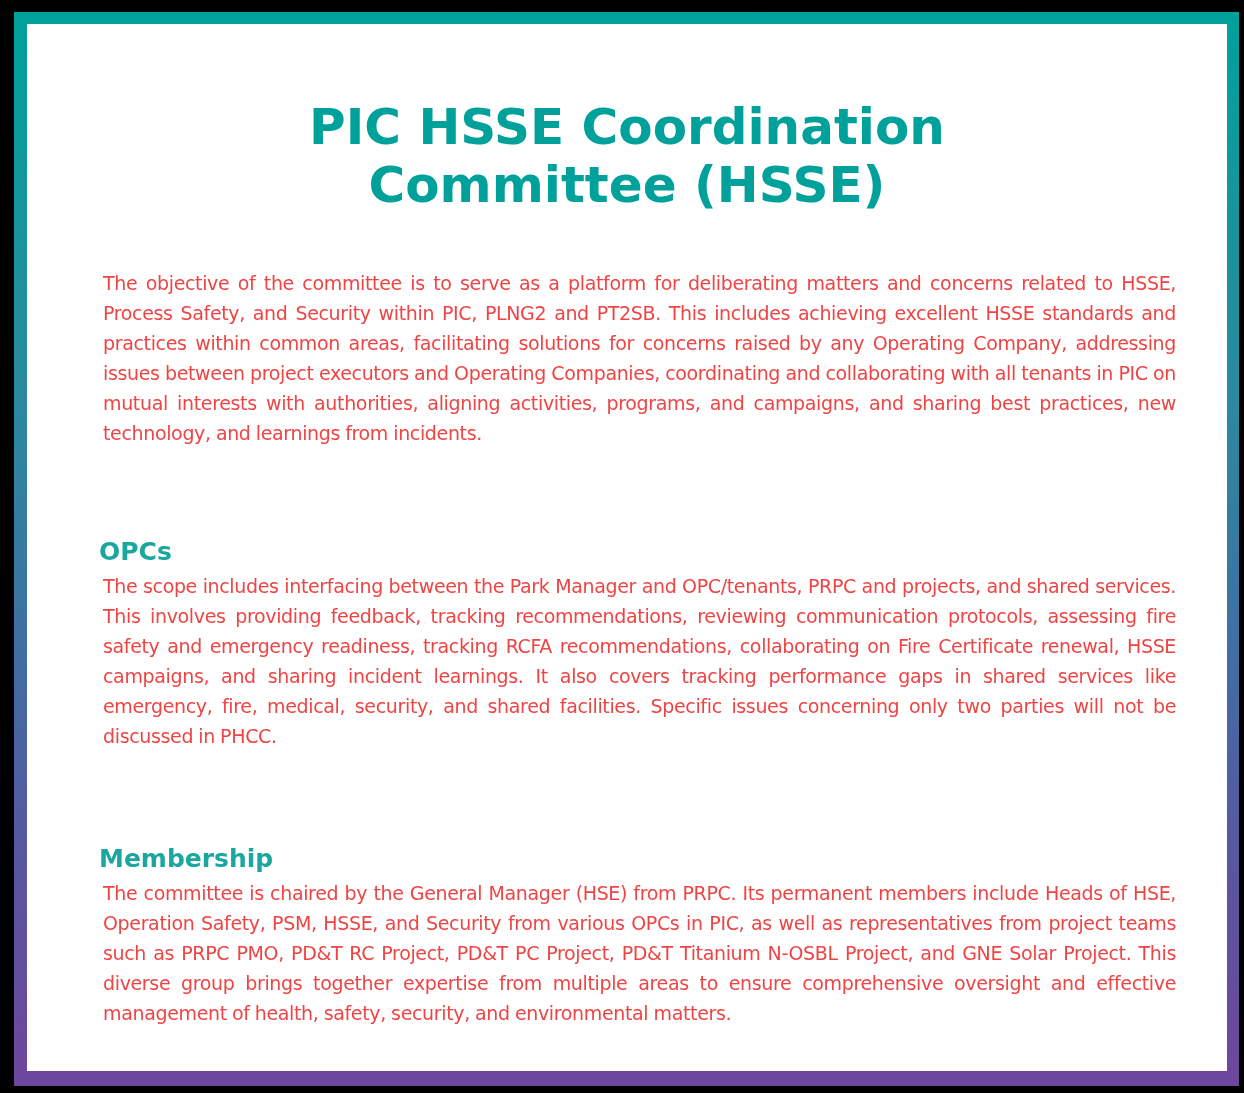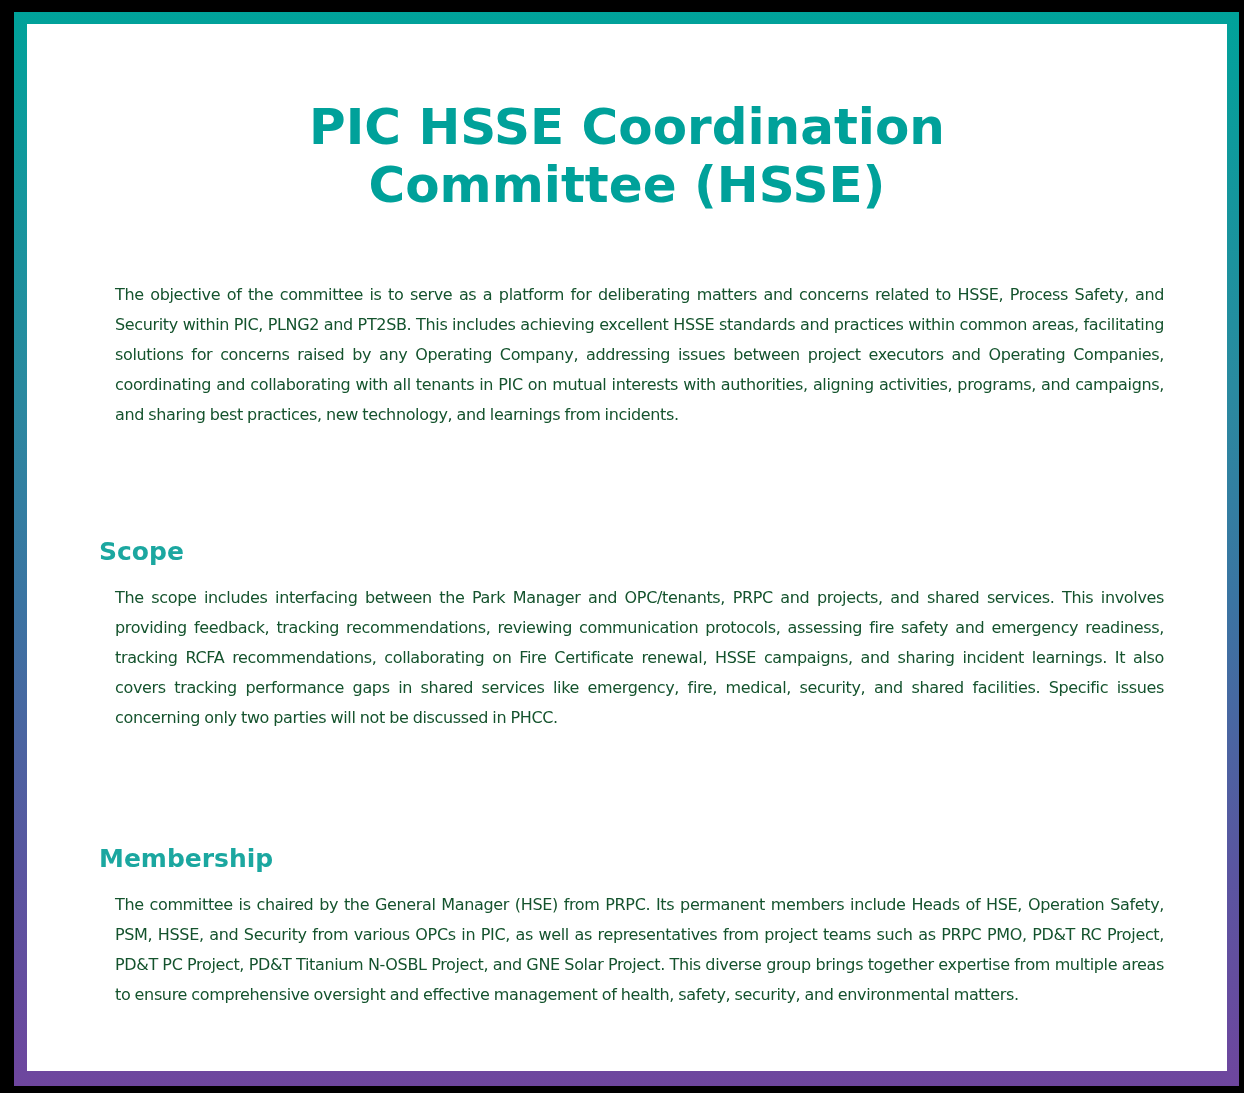--- a/index.html
+++ b/index.html
@@ -14,40 +14,40 @@
   .card {
     position: absolute; left: 13px; top: 12px; width: 1200px; height: 1047px; background: #fff;
   }
   .title {
     position: absolute; left: 0; right: 0; top: 74px; text-align: center;
     color: #00A19A; font-weight: bold; font-size: 50px; line-height: 58px; letter-spacing: 0px;
   }
   .section { position: absolute; left: 72px; width: 1081px; }
   .heading { color: #1BA7A0; font-size: 25px; line-height: 30px; margin: 0; }
   .body {
-    color: #14532d; font-size: 16px; line-height: 30px; text-align: justify; margin: 16px;
+    color: #ef4444; font-size: 19px; line-height: 30px; text-align: justify; margin: 4px;
     letter-spacing: -0.35px; word-spacing: -0.5px;
   }
 </style>
 </head>
 <body>
 
 <div class="frame">
   <div class="card">
     <div class="title">
       <div>PIC HSSE Coordination</div>
       <div>Committee (HSSE)</div>
     </div>
 
     <div class="section" style="top:240px;">
       <p class="body">The objective of the committee is to serve as a platform for deliberating matters and concerns related to HSSE, Process Safety, and Security within PIC, PLNG2 and PT2SB. This includes achieving excellent HSSE standards and practices within common areas, facilitating solutions for concerns raised by any Operating Company, addressing issues between project executors and Operating Companies, coordinating and collaborating with all tenants in PIC on mutual interests with authorities, aligning activities, programs, and campaigns, and sharing best practices, new technology, and learnings from incidents.</p>
     </div>
 
     <div class="section" style="top:513px;">
-      <h2 class="heading">Scope</h2>
+      <h2 class="heading">OPCs</h2>
       <p class="body">The scope includes interfacing between the Park Manager and OPC/tenants, PRPC and projects, and shared services. This involves providing feedback, tracking recommendations, reviewing communication protocols, assessing fire safety and emergency readiness, tracking RCFA recommendations, collaborating on Fire Certificate renewal, HSSE campaigns, and sharing incident learnings. It also covers tracking performance gaps in shared services like emergency, fire, medical, security, and shared facilities. Specific issues concerning only two parties will not be discussed in PHCC.</p>
     </div>
 
     <div class="section" style="top:820px;">
       <h2 class="heading">Membership</h2>
       <p class="body">The committee is chaired by the General Manager (HSE) from PRPC. Its permanent members include Heads of HSE, Operation Safety, PSM, HSSE, and Security from various OPCs in PIC, as well as representatives from project teams such as PRPC PMO, PD&amp;T RC Project, PD&amp;T PC Project, PD&amp;T Titanium N-OSBL Project, and GNE Solar Project. This diverse group brings together expertise from multiple areas to ensure comprehensive oversight and effective management of health, safety, security, and environmental matters.</p>
     </div>
   </div>
 </div>
 

